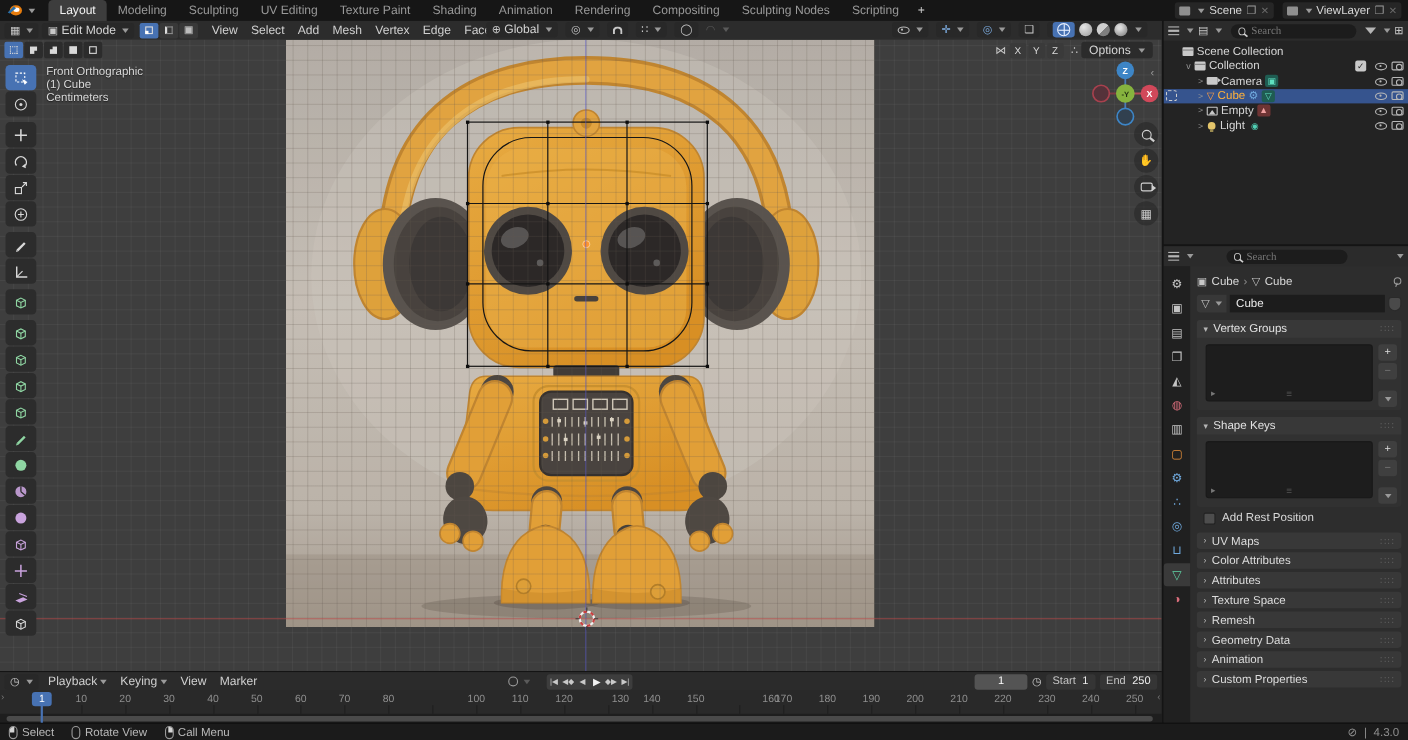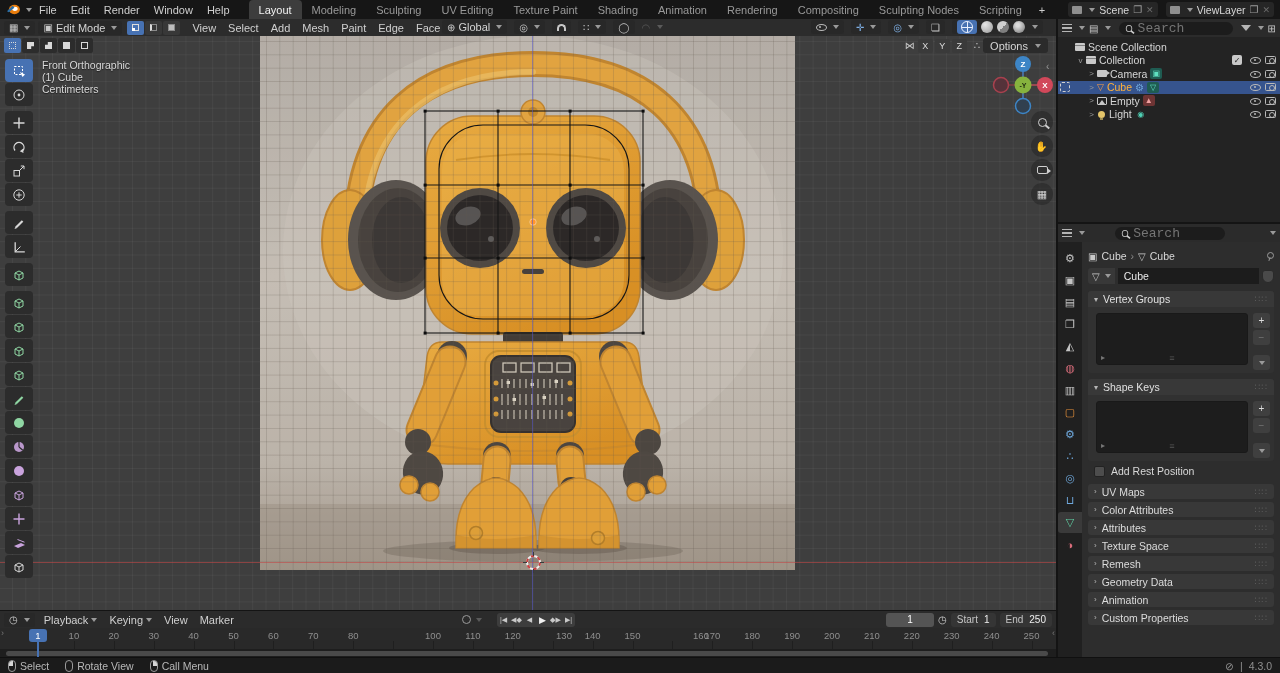--- a/index.html
+++ b/index.html
@@ -116,21 +116,21 @@
 
   
   #outliner { left:1058px; top:19px; width:222px; height:203px; background:#232323; }
   .panel-hdr { height:18px; background:#2b2b2b; display:flex; align-items:center; padding:0 4px; gap:4px; }
   .bars { width:10px; height:8px; border-top:1.5px solid #b5b5b5; border-bottom:1.5px solid #b5b5b5;
           position:relative; display:inline-block; }
   .bars::after { content:""; position:absolute; left:0; top:2.2px; width:100%; height:1.5px; background:#b5b5b5; }
   .search-wrap { flex:1; display:flex; align-items:center; background:#1c1c1c; border-radius:8px;
                  height:13px; padding:0 6px; gap:4px; margin:0 4px; }
   .search-wrap input { background:transparent; border:none; outline:none; color:#9a9a9a;
-                       font-size:13px; width:100%; font-family:Liberation Mono, monospace; }
+                       font-size:10px; width:100%; font-family:Liberation Serif, serif; }
   .funnel { width:0; height:0; border-left:5px solid transparent; border-right:5px solid transparent;
             border-top:6px solid #b5b5b5; position:relative; display:inline-block; }
   #outliner-rows { position:relative; padding-top:3px; }
   .o-row { height:13.5px; display:flex; align-items:center; position:relative; padding-right:4px; }
   .o-row.sel { background:#36548e; }
   .o-arrow { width:11px; text-align:center; color:#9a9a9a; font-size:8px; flex:none; }
   .o-label { margin-left:3px; font-size:10.5px; color:#d6d6d6; }
   .o-row.sel .o-label { color:#ffb13b; }
   .ic-box { width:10px; height:8px; background:#c9c9c9; border-radius:1px; position:relative; flex:none; }
   .ic-box::after { content:""; position:absolute; left:0; top:2px; width:100%; height:1px; background:#7e7e7e; }
@@ -238,27 +238,20 @@
 </head>
 <body>
 
 <div id="topbar" class="abs">
   <svg id="blender-logo" viewBox="0 0 16 14">
     <ellipse cx="9" cy="7" rx="6" ry="5" fill="#e87d0d"></ellipse>
     <ellipse cx="9.5" cy="6.3" rx="3" ry="2.2" fill="#fff"></ellipse>
     <path d="M1 9 L7 3 L9 5 L3 10 Z" fill="#2a6fa8"></path>
   </svg>
   <span class="dd"></span>
-  <div id="topbar-menus" style="display:flex;height:100%;">
-      <div class="menu-item">File</div>
-      <div class="menu-item">Edit</div>
-      <div class="menu-item">Render</div>
-      <div class="menu-item">Window</div>
-      <div class="menu-item">Help</div>
-    </div>
   <div id="workspace-tabs">
       <div class="ws-tab active">Layout</div>
       <div class="ws-tab">Modeling</div>
       <div class="ws-tab">Sculpting</div>
       <div class="ws-tab">UV Editing</div>
       <div class="ws-tab">Texture Paint</div>
       <div class="ws-tab">Shading</div>
       <div class="ws-tab">Animation</div>
       <div class="ws-tab">Rendering</div>
       <div class="ws-tab">Compositing</div>
@@ -305,21 +298,21 @@
         </div>
       <div class="sm-btn">
           <span class="sq-face"></span>
         </div>
     </div>
     <div id="vp-menus" style="display:flex;">
         <div class="vp-menu">View</div>
         <div class="vp-menu">Select</div>
         <div class="vp-menu">Add</div>
         <div class="vp-menu">Mesh</div>
-        <div class="vp-menu">Paint</div>
+        <div class="vp-menu">Vertex</div>
         <div class="vp-menu">Edge</div>
         <div class="vp-menu">Face</div>
         <div class="vp-menu">UV</div>
       </div>
   </div>
 
   <div class="vp-mid">
     <div class="chip">
       <span class="g-ic">⊕</span>
       <span>Global</span>

